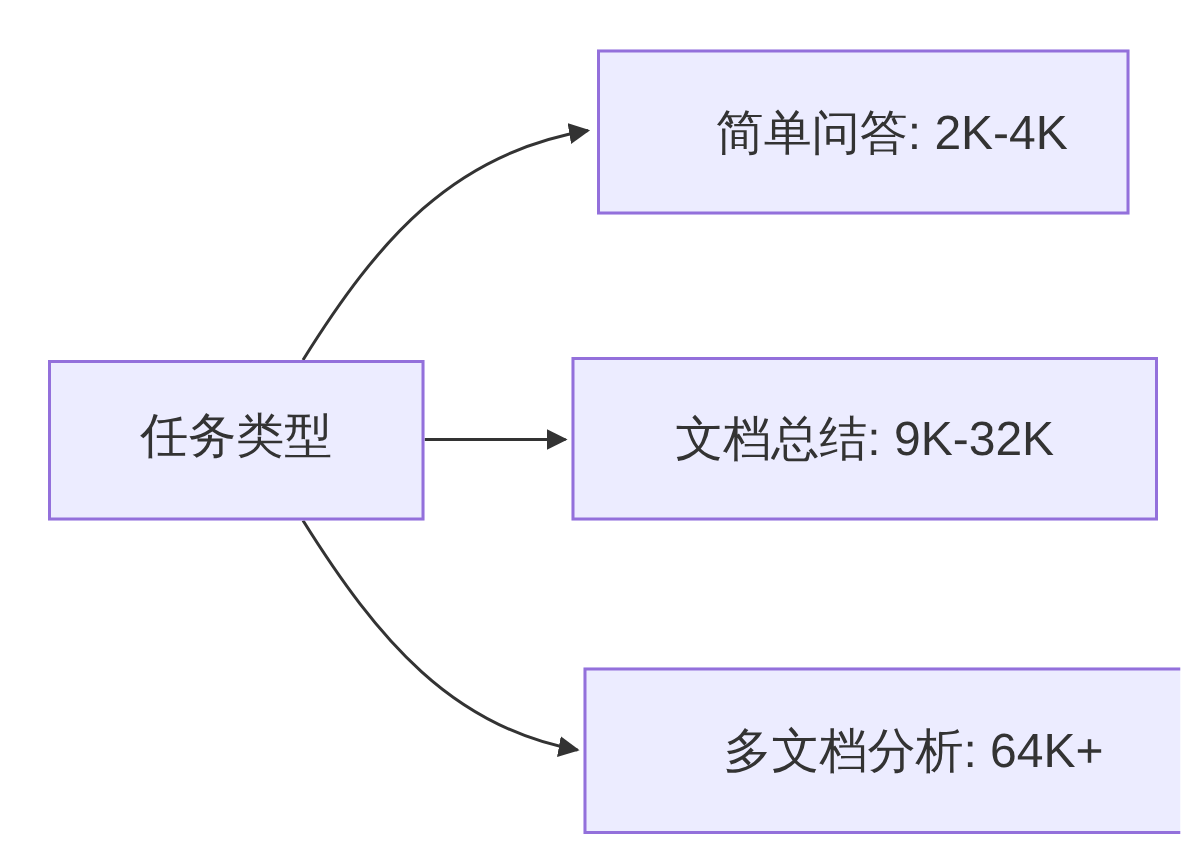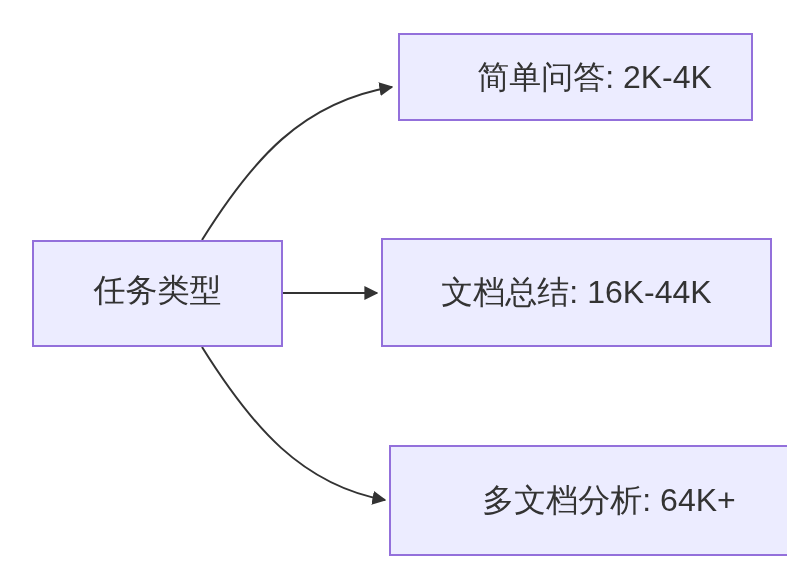--- a/index.html
+++ b/index.html
@@ -46,21 +46,21 @@
     justify-content: center;
     background: var(--node-fill);
     border: 2px solid var(--node-border);
     color: var(--text);
     font-size: 32px;
     line-height: 1.2;
     white-space: nowrap;
     text-align: center;
   }
   .node-root   { left: 32px;  top: 240px; width: 251px; height: 107px; font-family: Liberation Mono, monospace; }
-  .node-child1 { left: 398px; top: 33px;  width: 355px; height: 88px; padding-left: 38px; }
+  .node-child1 { left: 398px; top: 33px;  width: 355px; height: 110px; padding-left: 38px; }
   .node-child2 { left: 381px; top: 238px; width: 391px; height: 109px; }
   .node-child3 { left: 389px; top: 445px; width: 440px; height: 111px; }
 </style>
 </head>
 <body>
 
 <div class="canvas">
 
   <svg class="edges" viewBox="0 0 787 572" xmlns="http://www.w3.org/2000/svg">
     <defs>
@@ -75,20 +75,20 @@
 
   <div class="node node-root">
     <span>任务类型</span>
   </div>
 
   <div class="node node-child1">
     <span>简单问答: 2K-4K</span>
   </div>
 
   <div class="node node-child2">
-    <span>文档总结: 16K-44K</span>
+    <span>文档总结: 9K-32K</span>
   </div>
 
   <div class="node node-child3">
     <span>多文档分析: 64K+</span>
   </div>
 
 </div>
 
 </body></html>

